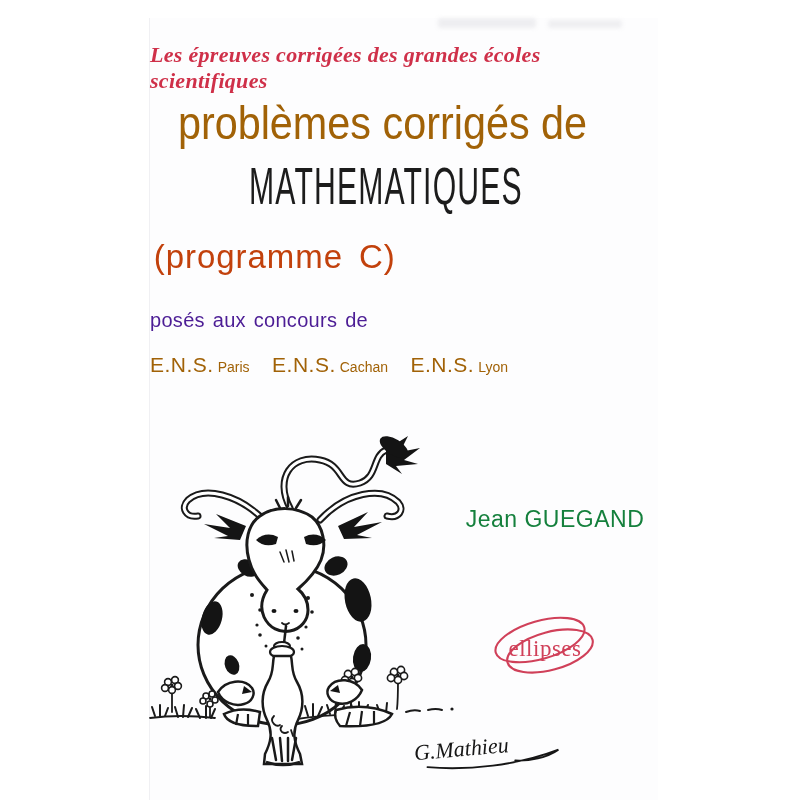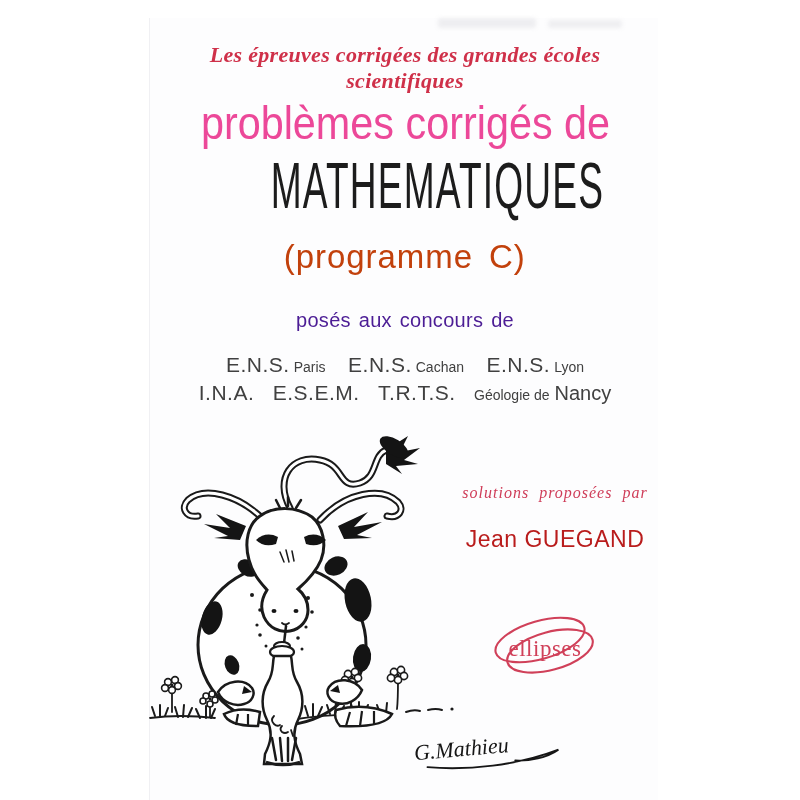--- a/index.html
+++ b/index.html
@@ -8,50 +8,50 @@
     font-family:"Liberation Sans",sans-serif;
   }
   .page-tint{
     position:absolute;left:149px;top:18px;width:508px;height:782px;
     background:#fdfdfe;border-left:1px solid #f0f0f3;
   }
   .smudge{position:absolute;background:#b9b9c2;opacity:.22;filter:blur(2px);border-radius:3px;}
   .smudge.s1{left:438px;top:18px;width:98px;height:10px;}
   .smudge.s2{left:548px;top:20px;width:74px;height:8px;}
 
-  .centercol{position:absolute;left:150px;width:510px;text-align:center;}
+  .centercol{position:absolute;left:150px;width:510px;}
 
   .tagline{
     top:42px;font-family:"Liberation Serif",serif;font-style:italic;font-weight:700;
     font-size:22px;color:#cf3049;letter-spacing:.3px;
   }
-  .title-small{top:96px;color:#ec4899;font-size:47px;line-height:54px;white-space:nowrap;}
+  .title-small{top:96px;color:#a16207;font-size:47px;line-height:54px;white-space:nowrap;}
   .title-small .fit{display:inline-block;transform:scaleX(.88);transform-origin:center;}
-  .title-main{top:150px;color:#1c1c1c;font-size:64px;line-height:72px;white-space:nowrap;}
+  .title-main{top:150px;color:#1c1c1c;font-size:52px;line-height:72px;white-space:nowrap;}
   .title-main .fit{display:inline-block;transform:scaleX(.58);transform-origin:center;letter-spacing:2px;}
   .subtitle{top:237px;color:#c2410c;font-size:34px;letter-spacing:1px;white-space:nowrap;}
   .subtitle .fit{display:inline-block;transform:scaleX(.97);transform-origin:center;word-spacing:6px;}
   .concours{top:309px;color:#4c1d95;font-size:20px;letter-spacing:.3px;word-spacing:2px;}
 
-  .schools{top:352px;color:#404040;}
+  .schools{top:352px;color:#a16207;}
   .schools .line{line-height:26px;white-space:nowrap;}
   .schools .acr{font-size:21px;letter-spacing:.5px;}
   .schools .city{font-size:14px;margin-left:4px;}
   .schools .gap{display:inline-block;width:18px;}
   .schools .gap2{display:inline-block;width:14px;}
   .schools .geo-small{font-size:14px;margin-right:5px;}
   .schools .geo-city{font-size:20px;}
 
   .authors{position:absolute;left:430px;top:483px;width:250px;text-align:center;}
   .authors .heading{
     font-family:"Liberation Serif",serif;font-style:italic;font-size:16px;
     color:#cf3d59;letter-spacing:1px;word-spacing:5px;line-height:20px;
   }
   .authors .names{margin-top:18px;}
-  .authors .name{font-size:23px;color:#b91c1c;line-height:36px;letter-spacing:.5px;white-space:nowrap;}
+  .authors .name{font-size:23px;color:#15803d;line-height:36px;letter-spacing:.5px;white-space:nowrap;}
 
   .logo{position:absolute;left:488px;top:610px;width:112px;height:72px;}
   .logo text{
     font-family:"Liberation Serif",serif;font-size:23px;fill:#d04059;letter-spacing:.5px;
   }
 
   .cow{position:absolute;left:140px;top:420px;width:320px;height:360px;}
   .signature{position:absolute;left:406px;top:722px;width:160px;height:52px;}
   .signature text{
     font-family:"Liberation Serif",serif;font-style:italic;font-size:22px;fill:#161616;
@@ -81,30 +81,23 @@
   </div>
 
   <div class="centercol concours">posés aux concours de</div>
 
   <div class="centercol schools">
     <div class="line">
       <span class="acr">E.N.S.</span><span class="city">Paris</span><span class="gap"></span>
       <span class="acr">E.N.S.</span><span class="city">Cachan</span><span class="gap"></span>
       <span class="acr">E.N.S.</span><span class="city">Lyon</span>
     </div>
-    <div class="line">
-      <span class="acr">I.N.A.</span><span class="gap2"></span>
-      <span class="acr">E.S.E.M.</span><span class="gap2"></span>
-      <span class="acr">T.R.T.S.</span><span class="gap2"></span>
-      <span class="geo-small">Géologie de</span><span class="geo-city">Nancy</span>
-    </div>
   </div>
 
   <div class="authors">
-    <div class="heading">solutions proposées par</div>
     <div class="names">
       <div class="name">Jean GUEGAND</div>
     </div>
   </div>
 
   <svg class="logo" viewBox="0 0 112 72">
     <g fill="none" stroke="#d04059" stroke-width="2.1">
       <ellipse cx="52" cy="30" rx="46" ry="19" transform="rotate(-16 52 30)"></ellipse>
       <ellipse cx="62" cy="41" rx="44" ry="19" transform="rotate(-15 62 41)"></ellipse>
     </g>

